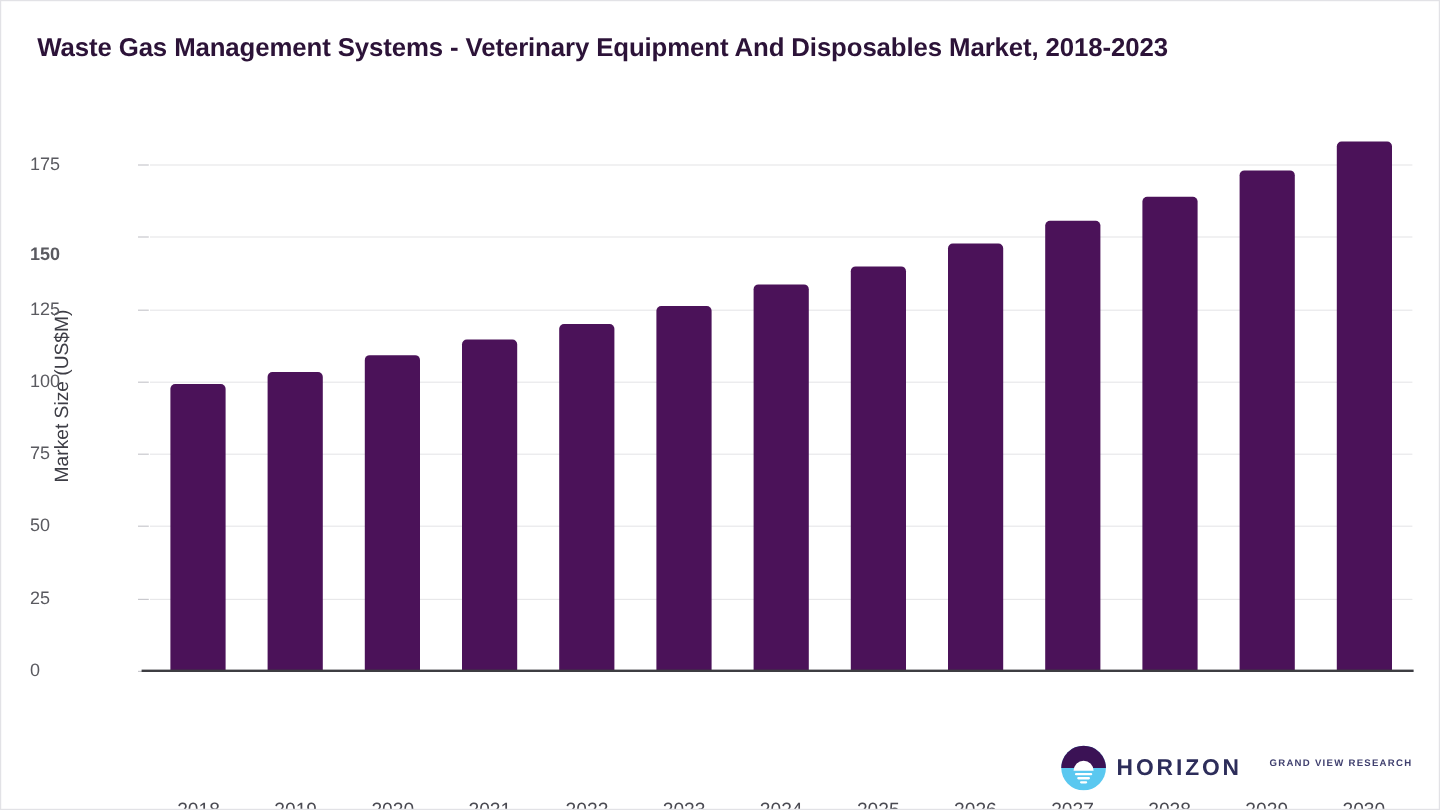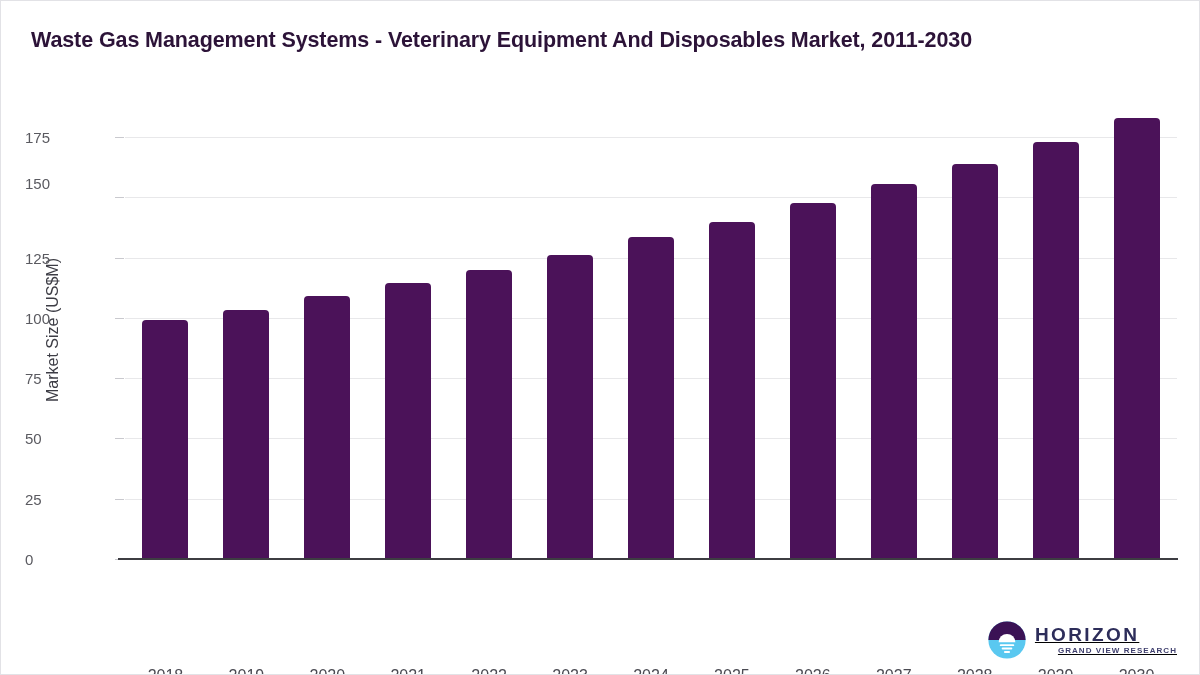--- a/index.html
+++ b/index.html
@@ -146,23 +146,21 @@
   }
 
   #logo-mark {
     width: 38px;
     height: 38px;
     flex: 0 0 38px;
   }
 
   #logo-text {
     display: flex;
-    flex-direction: column;
     justify-content: flex-start;
-    text-decoration: underline;
   }
 
   #logo-wordmark {
     font-size: 19px;
     font-weight: bold;
     letter-spacing: 2.4px;
     color: #2d2d5a;
     line-height: 21px;
   }
 
@@ -173,21 +171,21 @@
     color: #3f3f6e;
     line-height: 11px;
     margin-left: 23px;
   }
 </style>
 </head>
 <body>
 
 <div id="page">
 
-  <div id="chart-title">Waste Gas Management Systems - Veterinary Equipment And Disposables Market, 2011-2030</div>
+  <div id="chart-title">Waste Gas Management Systems - Veterinary Equipment And Disposables Market, 2018-2023</div>
 
   <div id="plot-area">
     <div id="y-axis-title">Market Size (US$M)</div>
     <div id="gridlines">
         <div class="gridline" style="top: 397.737px;"></div>
         <div class="gridline" style="top: 337.474px;"></div>
         <div class="gridline" style="top: 277.211px;"></div>
         <div class="gridline" style="top: 216.947px;"></div>
         <div class="gridline" style="top: 156.684px;"></div>
         <div class="gridline" style="top: 96.4211px;"></div>
@@ -199,21 +197,21 @@
         <div class="y-tick-label" style="top: 397.737px;">25</div>
         <div class="y-tick-mark" style="top: 397.737px;"></div>
         <div class="y-tick-label" style="top: 337.474px;">50</div>
         <div class="y-tick-mark" style="top: 337.474px;"></div>
         <div class="y-tick-label" style="top: 277.211px;">75</div>
         <div class="y-tick-mark" style="top: 277.211px;"></div>
         <div class="y-tick-label" style="top: 216.947px;">100</div>
         <div class="y-tick-mark" style="top: 216.947px;"></div>
         <div class="y-tick-label" style="top: 156.684px;">125</div>
         <div class="y-tick-mark" style="top: 156.684px;"></div>
-        <div class="y-tick-label" style="top: 82px;">150</div>
+        <div class="y-tick-label" style="top: 111px; font-weight: bold;">150</div>
         <div class="y-tick-mark" style="top: 96.4211px;"></div>
         <div class="y-tick-label" style="top: 36.1579px;">175</div>
         <div class="y-tick-mark" style="top: 36.1579px;"></div>
       </div>
     <div id="bars">
         <div class="bar-group" style="left: 0px; width: 80.9231px;">
           <div class="bar" title="2018: 99" style="height: 238.642px; background: rgb(75, 18, 89);"></div>
         </div>
         <div class="bar-group" style="left: 80.9231px; width: 80.9231px;">
           <div class="bar" title="2019: 103.5" style="height: 249.489px; background: rgb(75, 18, 89);"></div>

